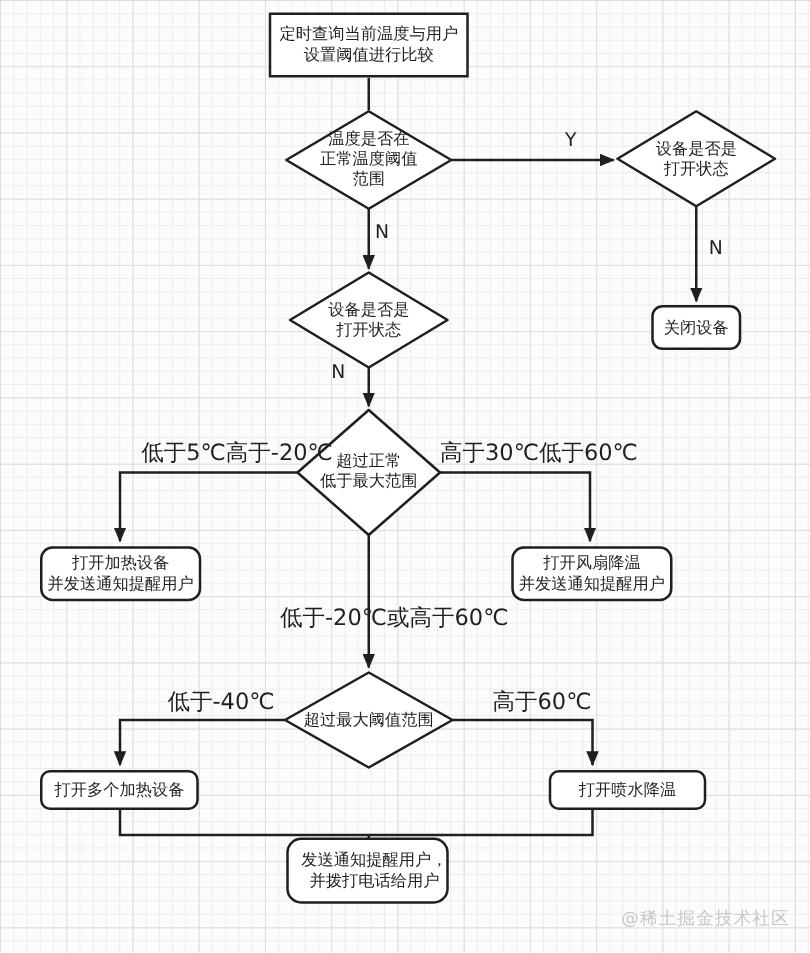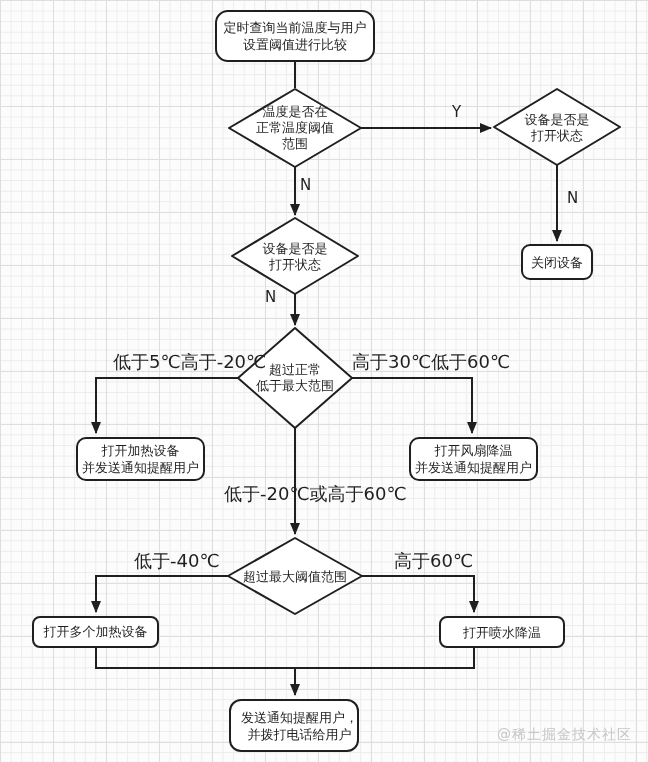--- a/index.html
+++ b/index.html
@@ -83,48 +83,48 @@
     </g>
     <g>
       <polygon class="diamond" points="229,128 295,89 361,128 295,167"></polygon>
       <polygon class="diamond" points="494,127 557,89 620,127 557,165"></polygon>
       <polygon class="diamond" points="232,256 295,218 358,256 295,294"></polygon>
       <polygon class="diamond" points="238,378 295,328 352,378 295,428"></polygon>
       <polygon class="diamond" points="228,576 295,538 362,576 295,614"></polygon>
     </g>
   </svg>
 
-  <div class="node" style="left:215px;top:10px;width:160px;height:52px;border-radius:13px;">
+  <div class="node" style="left:215px;top:10px;width:160px;height:52px;border-radius:0;">
     <div>定时查询当前温度与用户</div>
     <div>设置阈值进行比较</div>
   </div>
 
   <div class="node" style="left:521px;top:244px;width:72px;height:36px;border-radius:9px;">
     <div>关闭设备</div>
   </div>
 
-  <div class="node" style="left:32px;top:437px;width:129px;height:44px;border-radius:10px;margin-left:44px;">
+  <div class="node" style="left:32px;top:437px;width:129px;height:44px;border-radius:10px;">
     <div>打开加热设备</div>
     <div>并发送通知提醒用户</div>
   </div>
 
   <div class="node" style="left:409px;top:437px;width:129px;height:44px;border-radius:10px;">
     <div>打开风扇降温</div>
     <div>并发送通知提醒用户</div>
   </div>
 
   <div class="node" style="left:32px;top:616px;width:127px;height:32px;border-radius:8px;font-family:Liberation Mono, monospace;">
     <div>打开多个加热设备</div>
   </div>
 
   <div class="node" style="left:411px;top:616px;width:126px;height:32px;border-radius:8px;margin-left:28px;">
     <div>打开喷水降温</div>
   </div>
 
-  <div class="node" style="left:229px;top:699px;width:130px;height:53px;border-radius:12px;padding-left:11px;">
+  <div class="node" style="left:229px;top:670px;width:130px;height:53px;border-radius:12px;padding-left:11px;">
     <div>发送通知提醒用户，</div>
     <div>并拨打电话给用户</div>
   </div>
 
   <div class="dtext" style="left:240px;top:103px;width:110px;height:50px;">
     <div>温度是否在</div>
     <div>正常温度阈值</div>
     <div>范围</div>
   </div>
 

